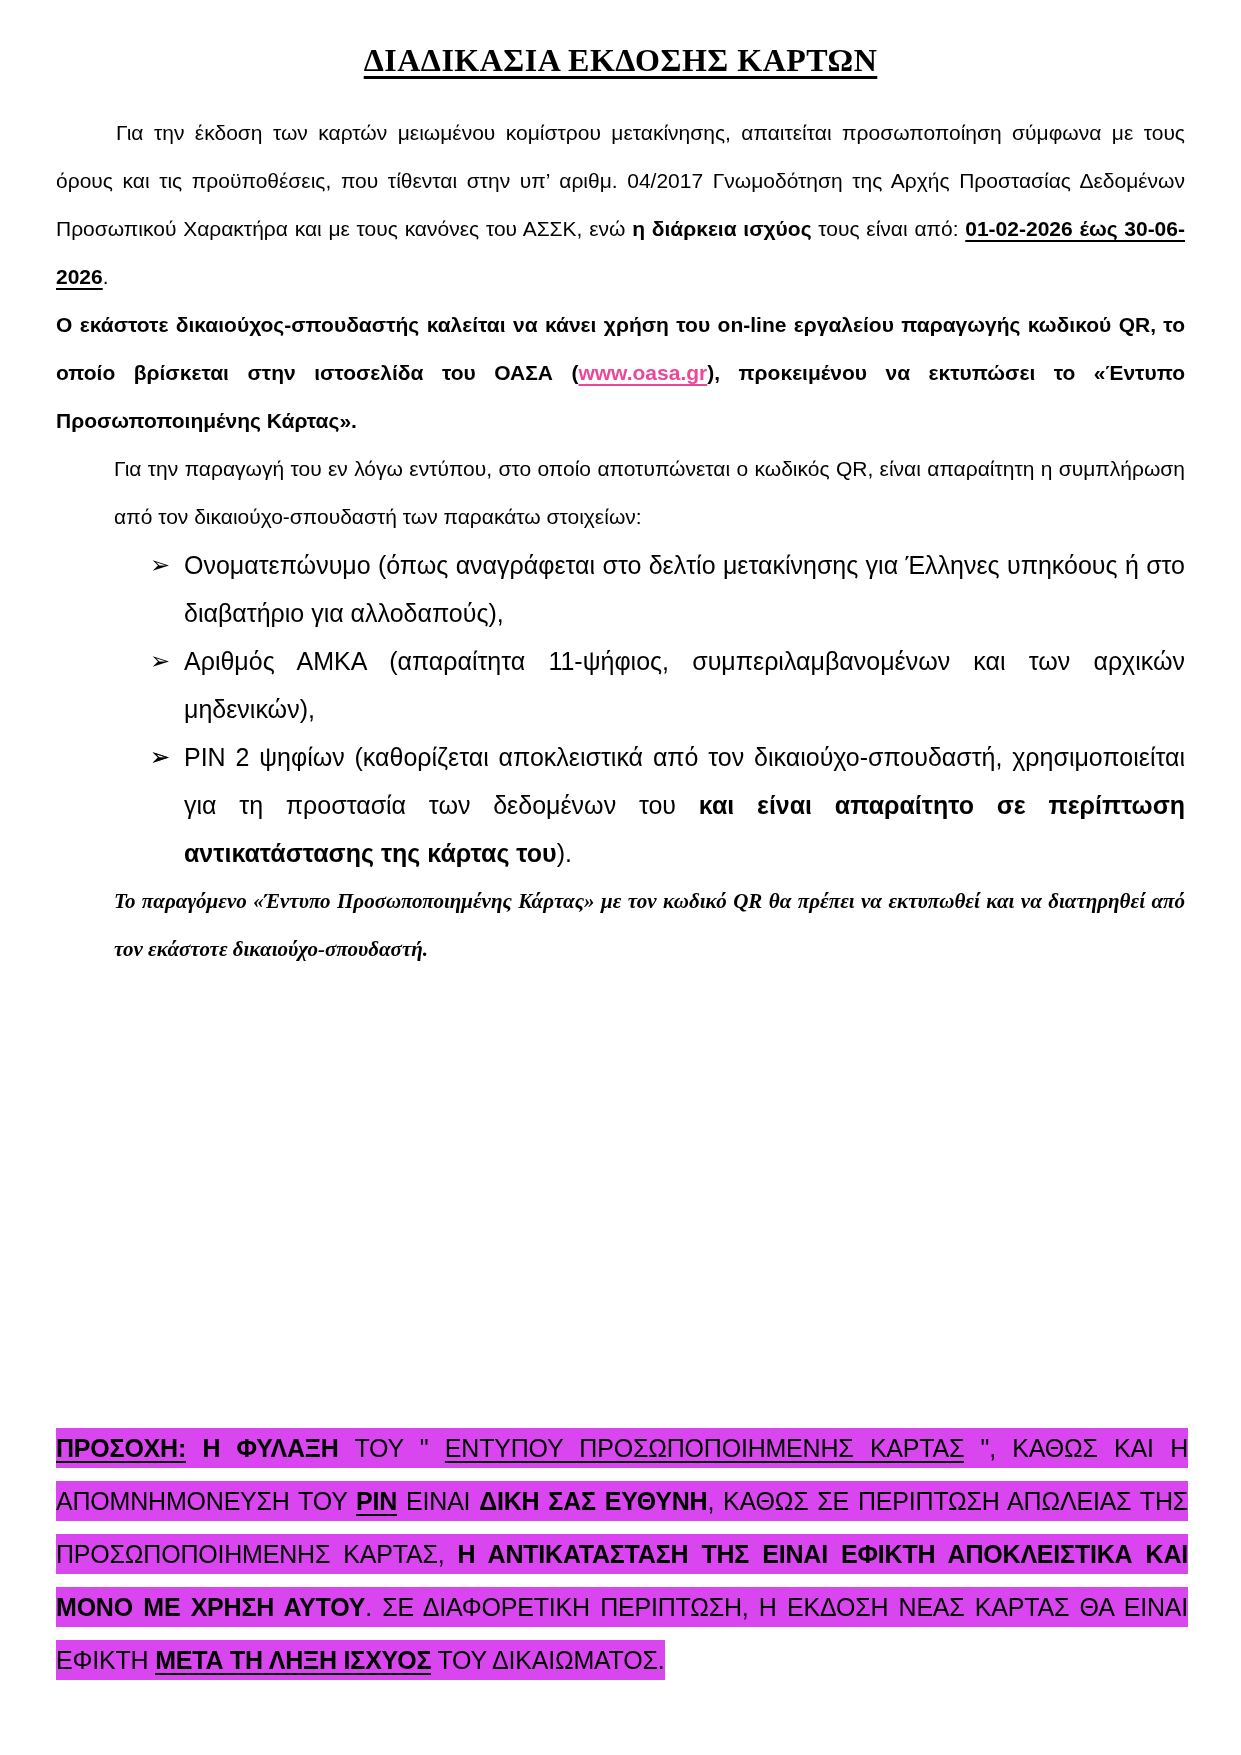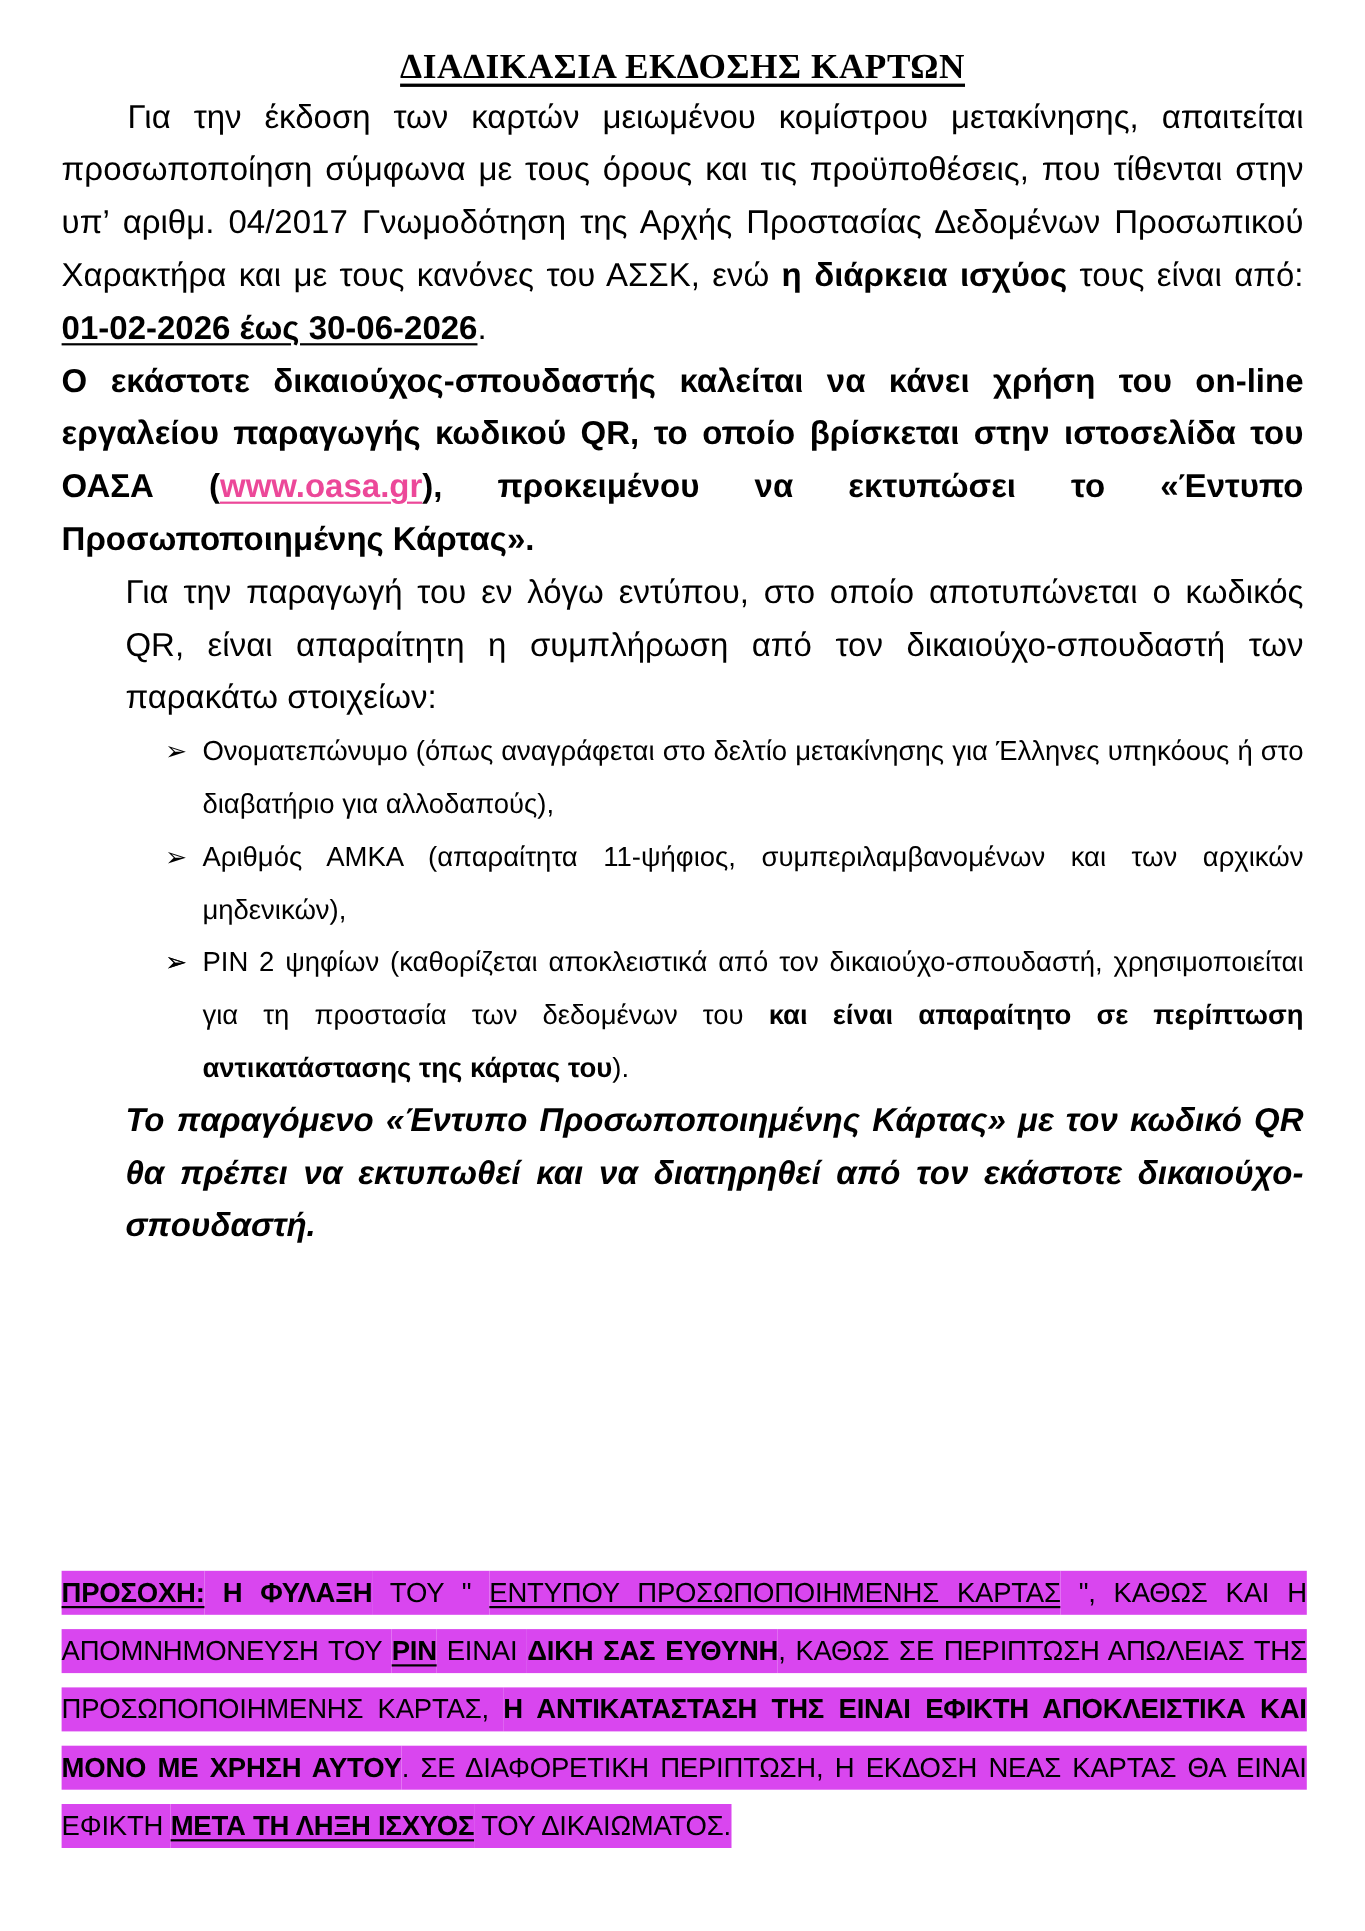--- a/index.html
+++ b/index.html
@@ -11,35 +11,35 @@
     color: #000000;
     position: relative;
   }
   .page {
     box-sizing: border-box;
     width: 1241px; height: 1755px;
     padding: 42px 56px 0 56px;
     position: relative;
   }
   h1.title {
-    margin: 0 0 4px 0;
+    margin: 0 0 30px 0;
     text-align: center;
     font-family: "Liberation Serif", "DejaVu Serif", serif;
     font-size: 32px;
     font-weight: bold;
     letter-spacing: 0.5px;
   }
   .u-title {
     text-decoration: underline;
     text-decoration-thickness: 3px;
     text-underline-offset: 5px;
   }
   p.body {
     margin: 0;
-    font-size: 30px;
+    font-size: 21px;
     line-height: 48px;
     text-align: justify;
   }
   .indent-first { text-indent: 60px; }
   .bold { font-weight: bold; }
   .u {
     text-decoration: underline;
     text-decoration-thickness: 2px;
     text-underline-offset: 4px;
   }
@@ -66,21 +66,21 @@
     line-height: 48px;
     text-align: justify;
   }
   ul.bullets .marker {
     position: absolute;
     left: 94px; top: 0;
     font-family: "DejaVu Sans", sans-serif;
     font-size: 24px;
     line-height: 48px;
   }
-  .note { padding-left: 58px; font-weight: bold; font-style: italic; }
+  .note { padding-left: 58px; font-weight: bold; font-style: italic; font-family: Liberation Serif, serif; }
   .warning {
     position: absolute;
     left: 56px; right: 53px; top: 1422px;
     margin: 0;
     font-size: 25px;
     line-height: 53px;
     text-align: justify;
     letter-spacing: -0.2px;
   }
   .warning span { background: #d946ef; padding: 6px 0; }

